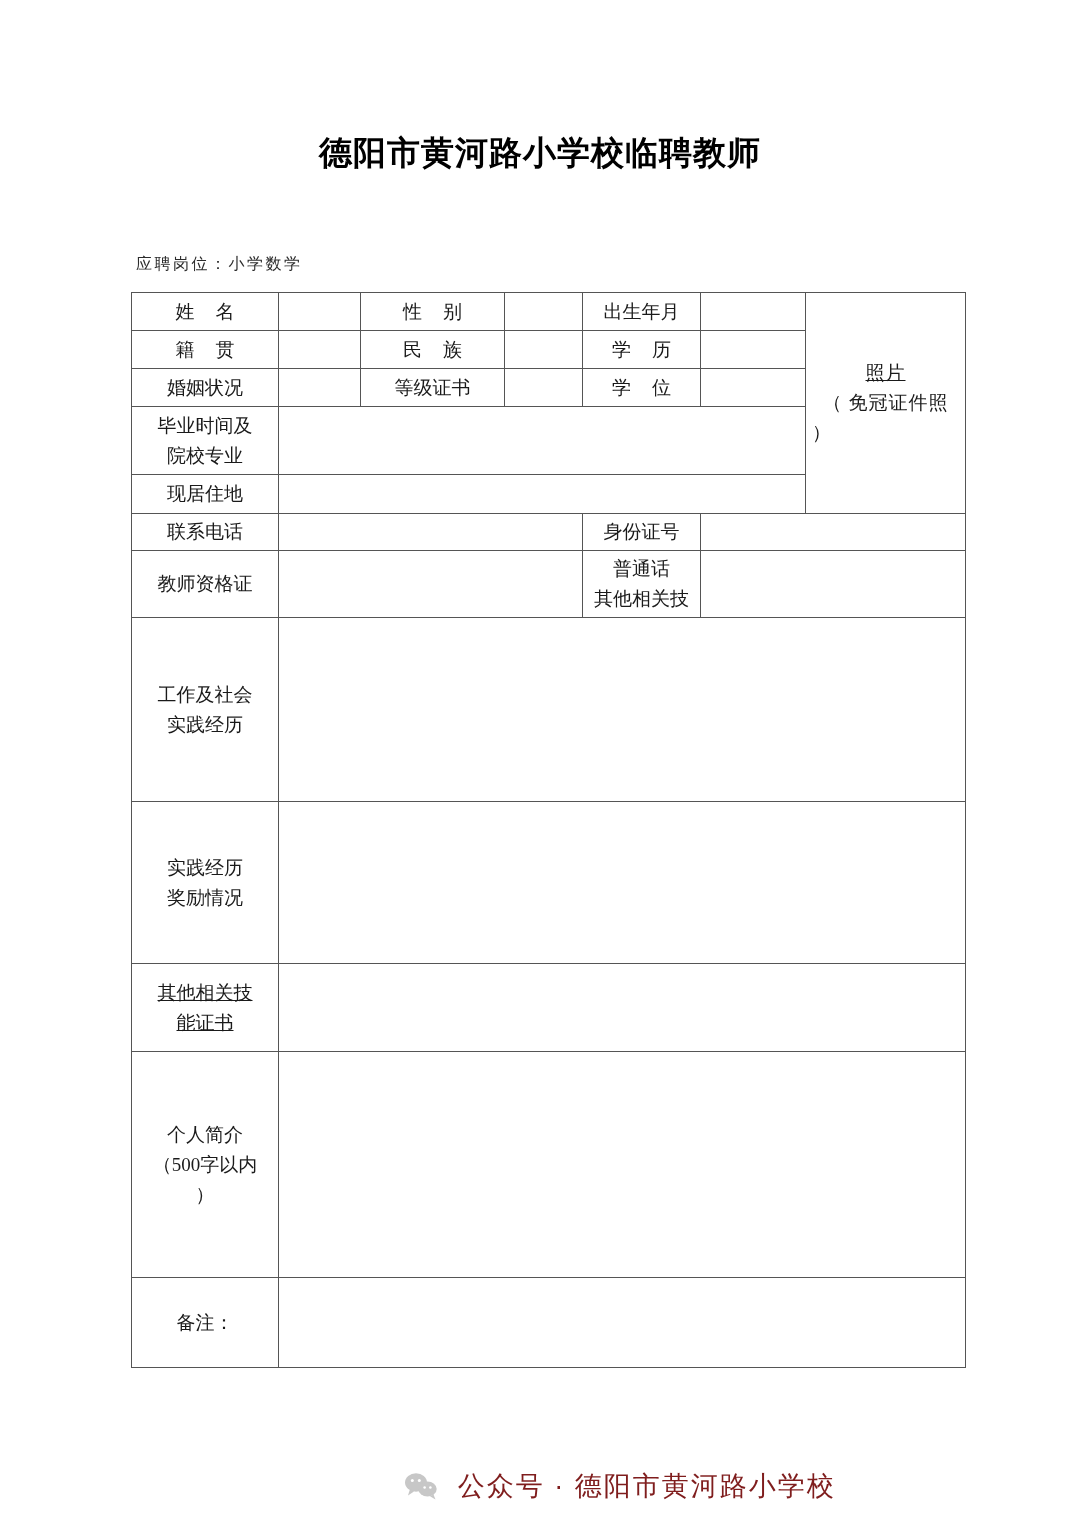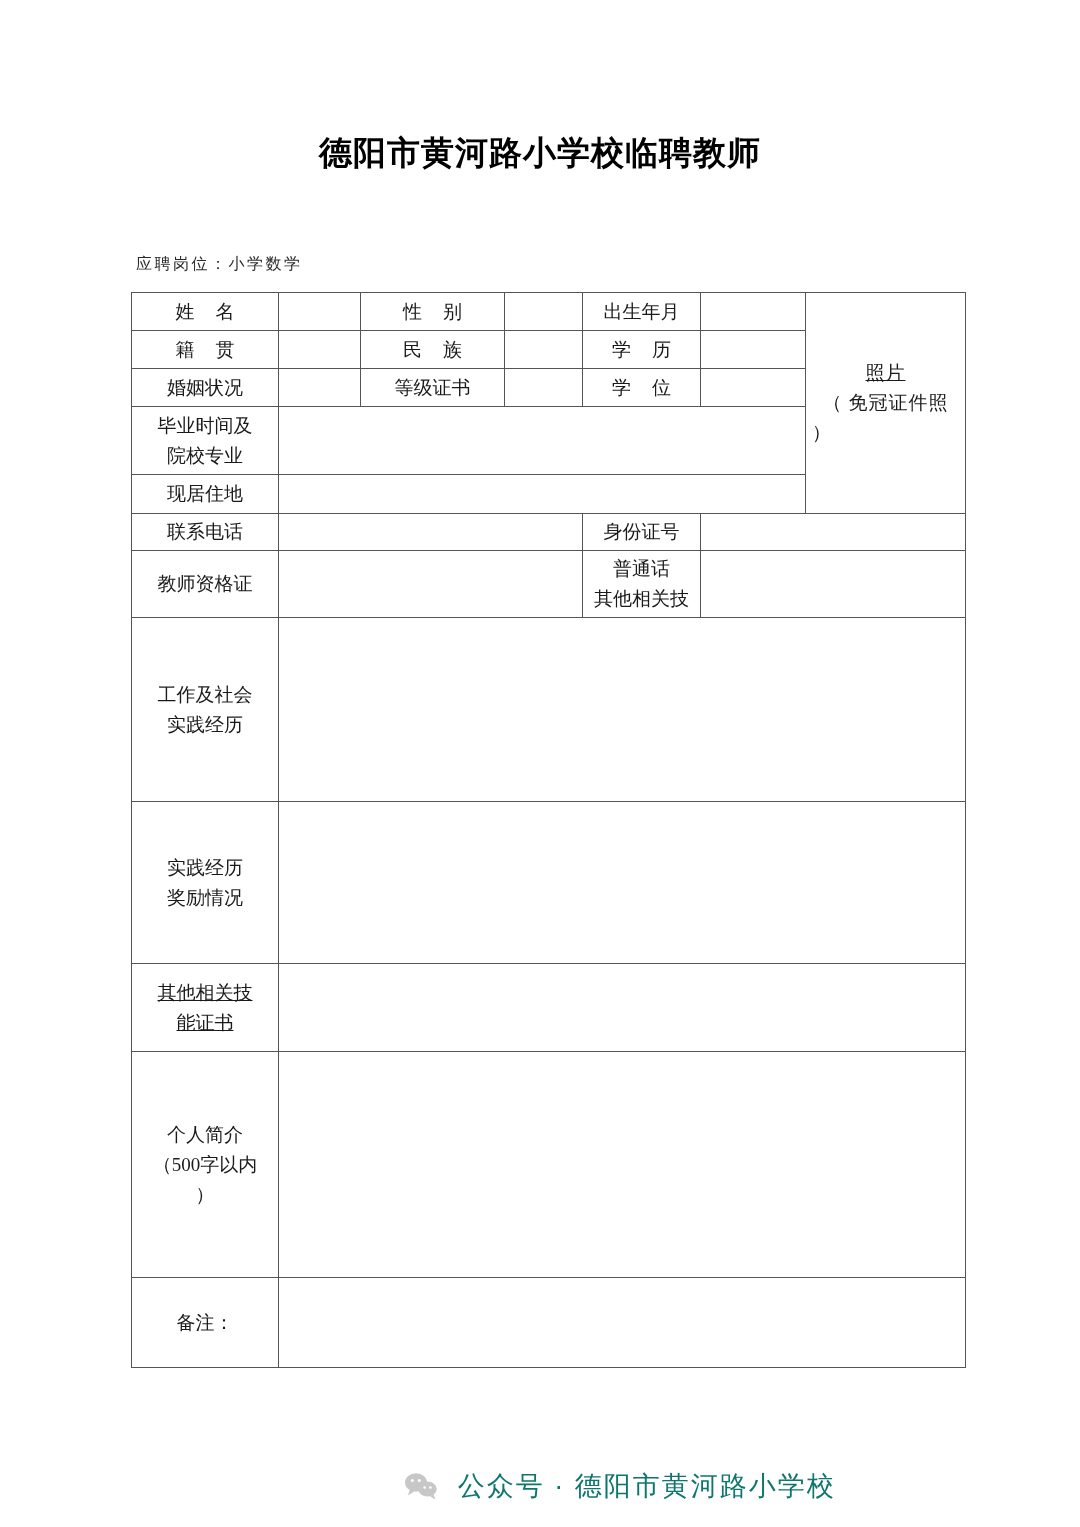--- a/index.html
+++ b/index.html
@@ -109,21 +109,21 @@
   .r-intro { height: 226px; }
   .r-note  { height: 90px; }
 
   
   .footer-wm {
     position: absolute;
     left: 0;
     top: 1468px;
     width: 1080px;
     text-align: center;
-    color: #0f766e;
+    color: #7f1d1d;
     font-size: 27px;
     letter-spacing: 2px;
     font-family: "Liberation Sans", "DejaVu Sans", sans-serif;
     white-space: nowrap;
   }
   .footer-wm .wm-inner {
     display: inline-block;
     padding-left: 160px;
   }
   .wechat-icon {

